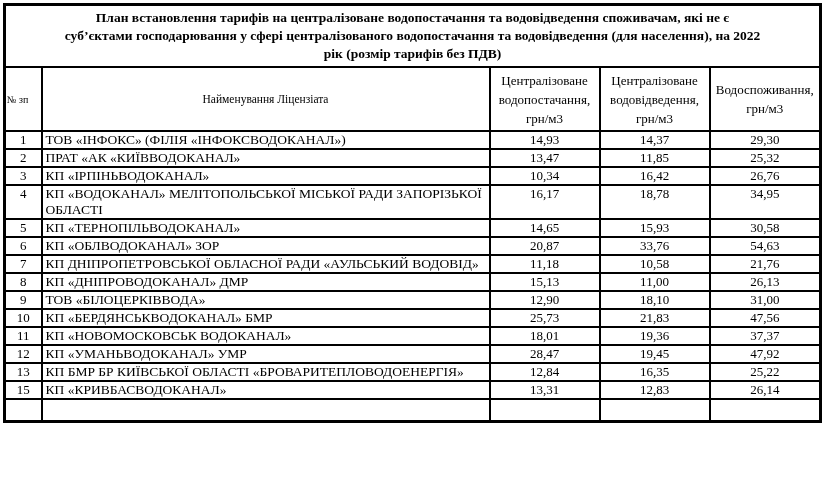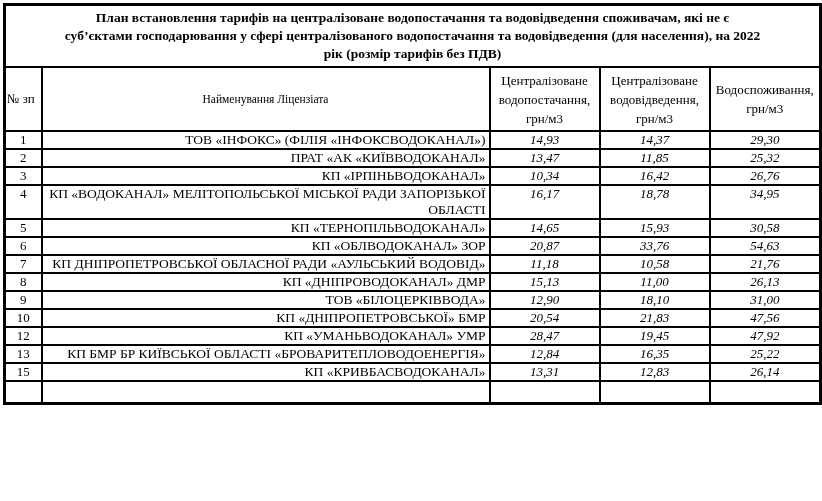--- a/index.html
+++ b/index.html
@@ -31,31 +31,31 @@
     height: 56px;
     text-align: center;
     vertical-align: middle;
     font-weight: bold;
     font-size: 13.5px;
     padding: 2px 12px;
   }
   .title-line { white-space: nowrap; line-height: 18px; }
   th.h-num {
     height: 62px;
-    font-size: 13px;
+    font-size: 10px;
     text-align: left;
     vertical-align: middle;
     padding: 0 1px;
   }
   th.h-name { font-size: 11.5px; text-align: center; vertical-align: middle; }
   th.h-val  { font-size: 13px; text-align: center; vertical-align: middle; line-height: 19px; padding: 0 2px; }
   tr.data-row td { height: 16px; }
   td.c-num  { text-align: center; font-size: 13px;  line-height: 16px; padding: 0 1px; }
-  td.c-name { text-align: right;   font-size: 13.5px; line-height: 16px; }
-  td.c-val  { text-align: center; font-size: 13px;  line-height: 16px; font-style: italic; }
+  td.c-name { text-align: left;   font-size: 13.5px; line-height: 16px; }
+  td.c-val  { text-align: center; font-size: 13px;  line-height: 16px; }
   tr.last-row td { height: 40px; }
   tr.last-row td.c-num, tr.last-row td.c-val { vertical-align: middle; }
   tr.partial-row td { height: 20px; }
 </style>
 </head>
 <body>
 
 <div class="page">
   <table class="tariff">
     <colgroup>
@@ -139,24 +139,31 @@
   </tr>
         <tr class="data-row">
     <td class="c-num">9</td>
     <td class="c-name">ТОВ «БІЛОЦЕРКІВВОДА»</td>
     <td class="c-val">12,90</td>
     <td class="c-val">18,10</td>
     <td class="c-val">31,00</td>
   </tr>
         <tr class="data-row">
     <td class="c-num">10</td>
-    <td class="c-name">КП «ДНІПРОПЕТРОВСЬКОЇ» БМР</td>
-    <td class="c-val">20,54</td>
+    <td class="c-name">КП «БЕРДЯНСЬКВОДОКАНАЛ» БМР</td>
+    <td class="c-val">25,73</td>
     <td class="c-val">21,83</td>
     <td class="c-val">47,56</td>
+  </tr>
+        <tr class="data-row">
+    <td class="c-num">11</td>
+    <td class="c-name">КП «НОВОМОСКОВСЬК ВОДОКАНАЛ»</td>
+    <td class="c-val">18,01</td>
+    <td class="c-val">19,36</td>
+    <td class="c-val">37,37</td>
   </tr>
         <tr class="data-row">
     <td class="c-num">12</td>
     <td class="c-name">КП «УМАНЬВОДОКАНАЛ» УМР</td>
     <td class="c-val">28,47</td>
     <td class="c-val">19,45</td>
     <td class="c-val">47,92</td>
   </tr>
         <tr class="data-row">
     <td class="c-num">13</td>

